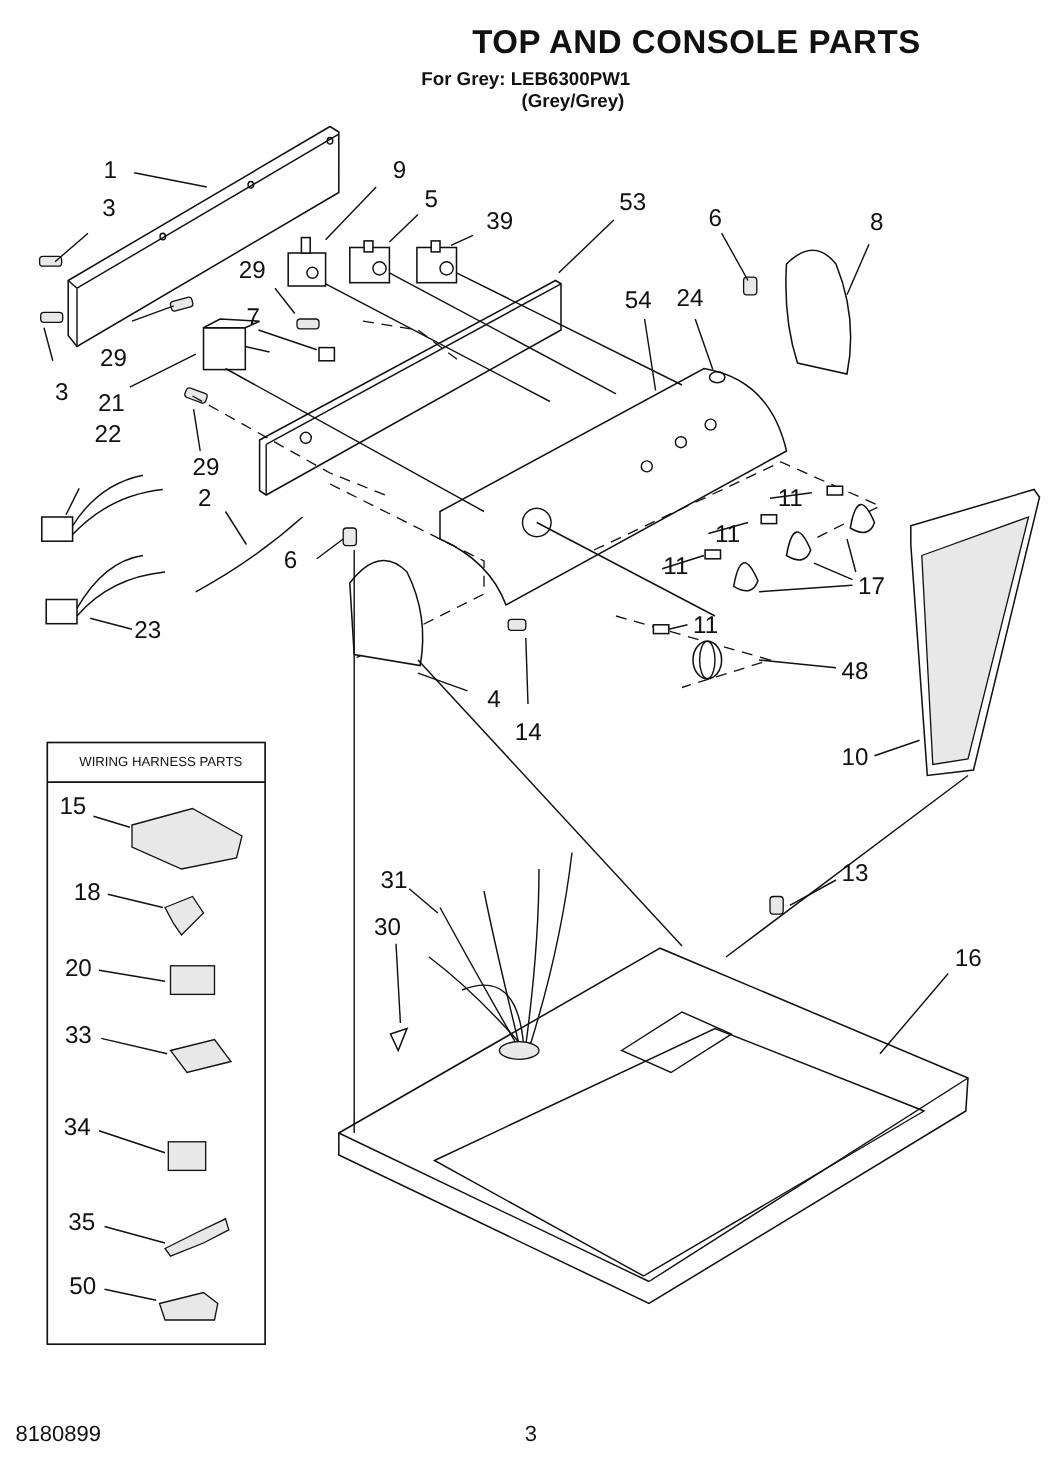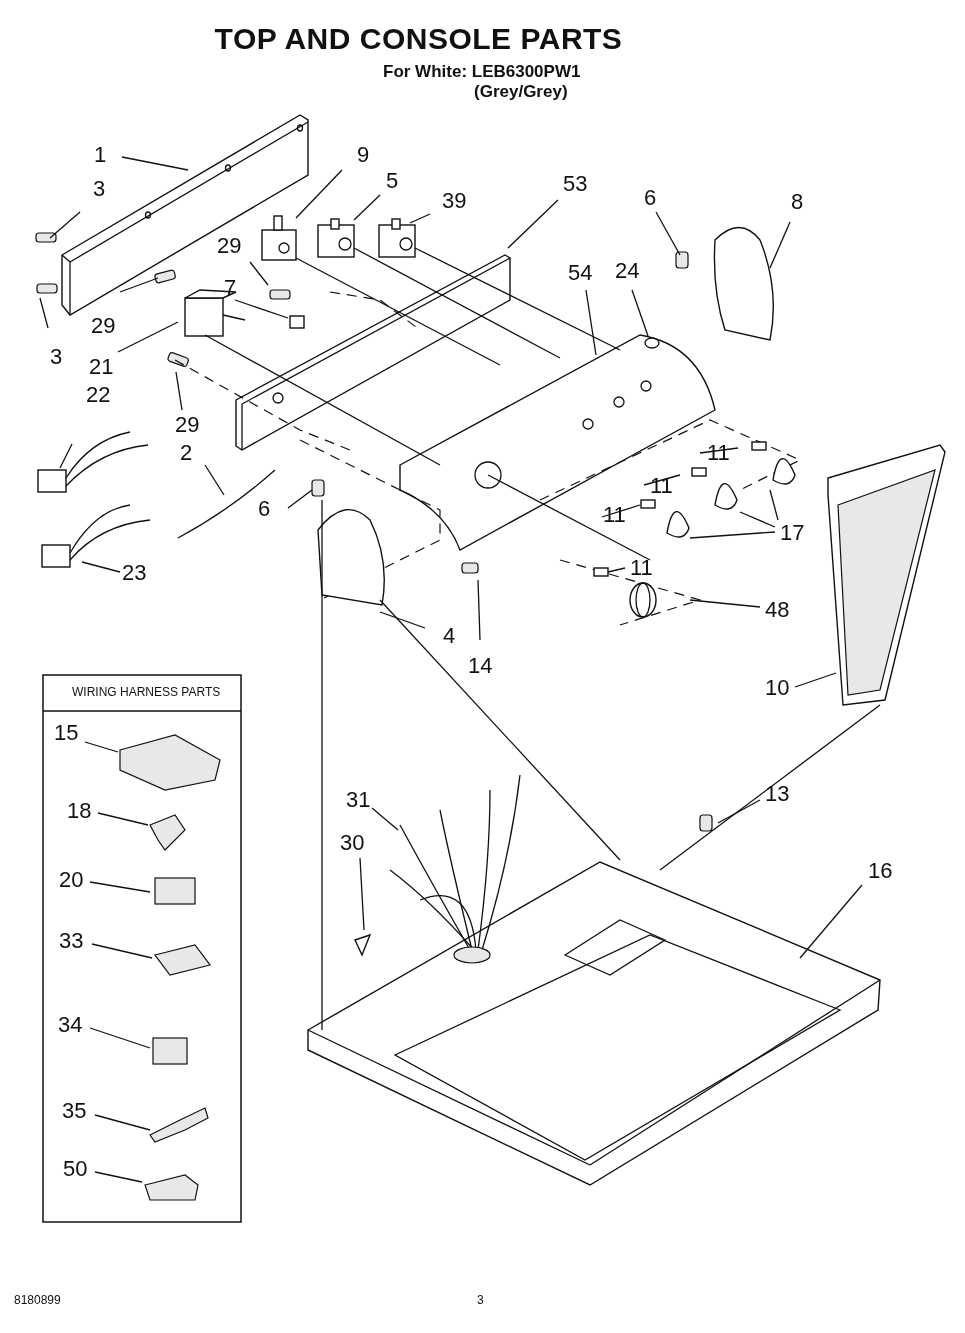--- a/index.html
+++ b/index.html
@@ -1,35 +1,35 @@
 <!DOCTYPE html>
 <html><head>
 <meta charset="utf-8">
 <style>
   html, body { margin: 0; padding: 0; background: #ffffff; }
   body { width: 965px; height: 1333px; position: relative; overflow: hidden;
          font-family: "Liberation Sans", sans-serif; color: #111; }
-  .title { position: absolute; left: 0; width: 837px; top: 22px; text-align: center;
+  .title { position: absolute; left: 0; width: 837px; top: 22px; text-align: right;
            font-weight: bold; font-size: 30px; letter-spacing: 0.5px; }
   .subtitle { position: absolute; left: 383px; top: 62px; font-weight: bold; font-size: 17px; line-height: 20px; }
   .subtitle2 { position: absolute; left: 474px; top: 82px; font-weight: bold; font-size: 17px; }
-  .footer-num { position: absolute; top: 1293px; font-size: 12px; }
+  .footer-num { position: absolute; top: 1293px; font-size: 20px; }
   svg.diagram { position: absolute; left: 0; top: 0; }
   .callout { font-family: "Liberation Sans", sans-serif; font-size: 22px; fill: #111; }
   .box-title { font-family: "Liberation Sans", sans-serif; font-size: 12px; fill: #111; }
   .ln { stroke: #111; stroke-width: 1.3; fill: none; }
   .dash { stroke: #111; stroke-width: 1.2; fill: none; stroke-dasharray: 10 7; }
   .part { stroke: #111; stroke-width: 1.4; fill: #fff; }
   .part-g { stroke: #111; stroke-width: 1.2; fill: #e8e8e8; }
 </style>
 </head>
 <body>
 
 <div class="title">TOP AND CONSOLE PARTS</div>
-<div class="subtitle">For White: LEB6300PW1</div>
+<div class="subtitle">For Grey: LEB6300PW1</div>
 <div class="subtitle2">(Grey/Grey)</div>
 
 <svg class="diagram" width="965" height="1333" viewBox="0 0 965 1333">
 
   <g>
     <polygon class="part" points="62,255 300,115 308,120 308,175 70,315 62,305"></polygon>
     <line class="ln" x1="62" y1="255" x2="70" y2="262"></line>
     <line class="ln" x1="70" y1="262" x2="70" y2="315"></line>
     <line class="ln" x1="70" y1="262" x2="308" y2="122"></line>
     <ellipse class="ln" cx="148" cy="215" rx="2.5" ry="3"></ellipse>

